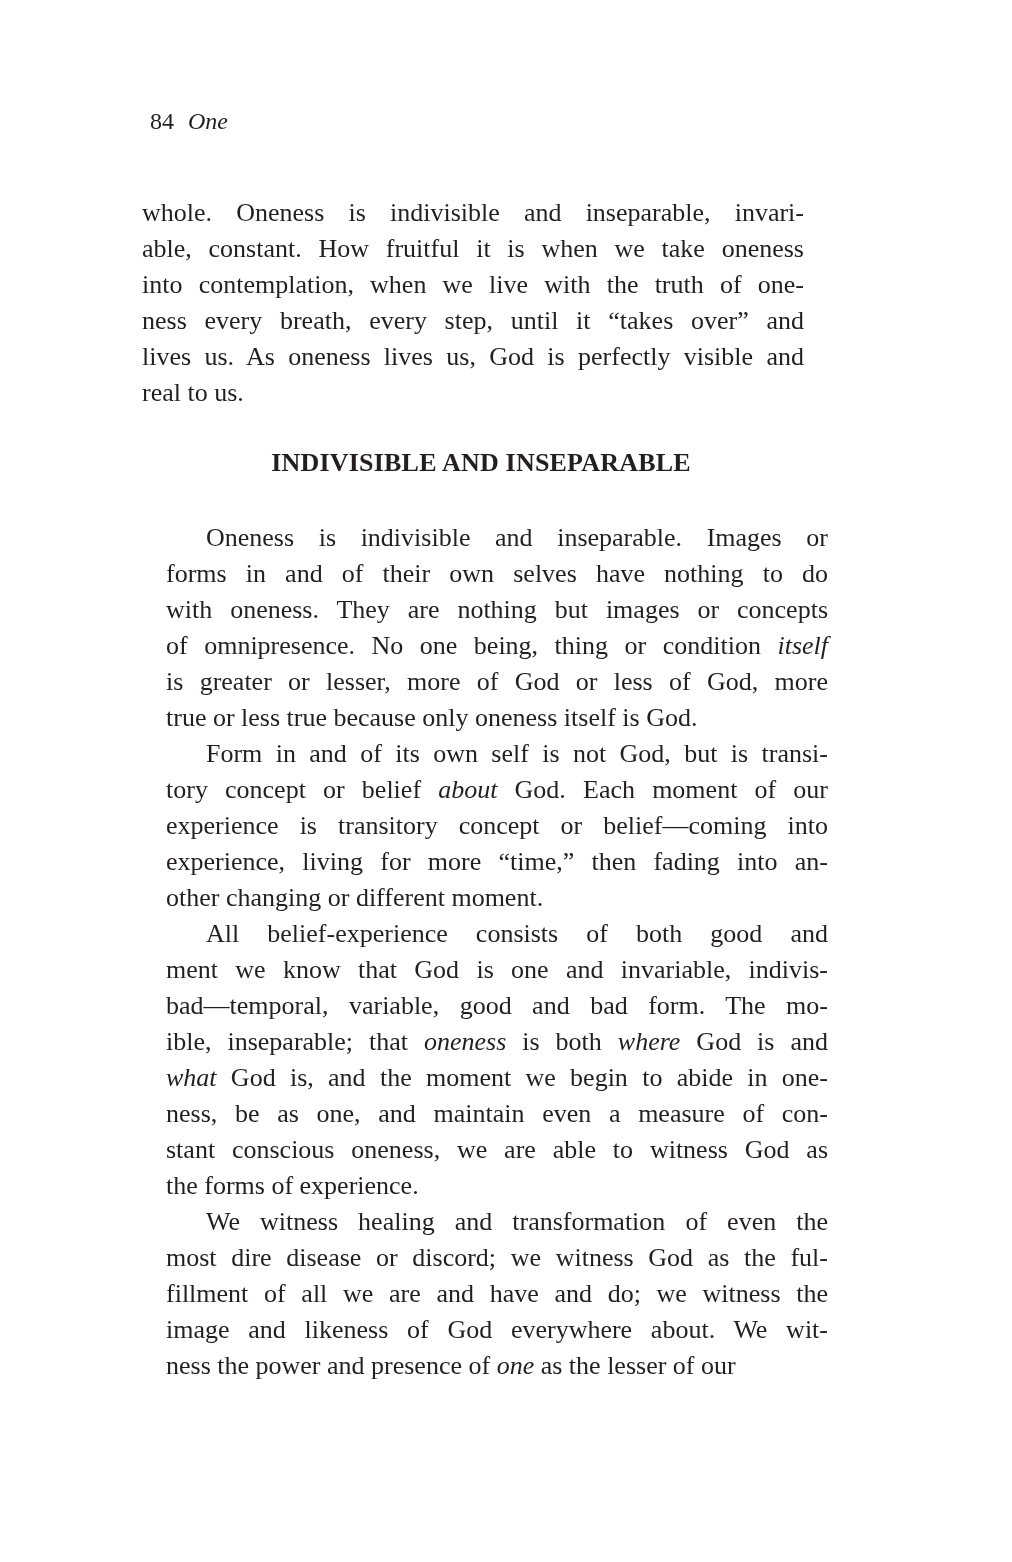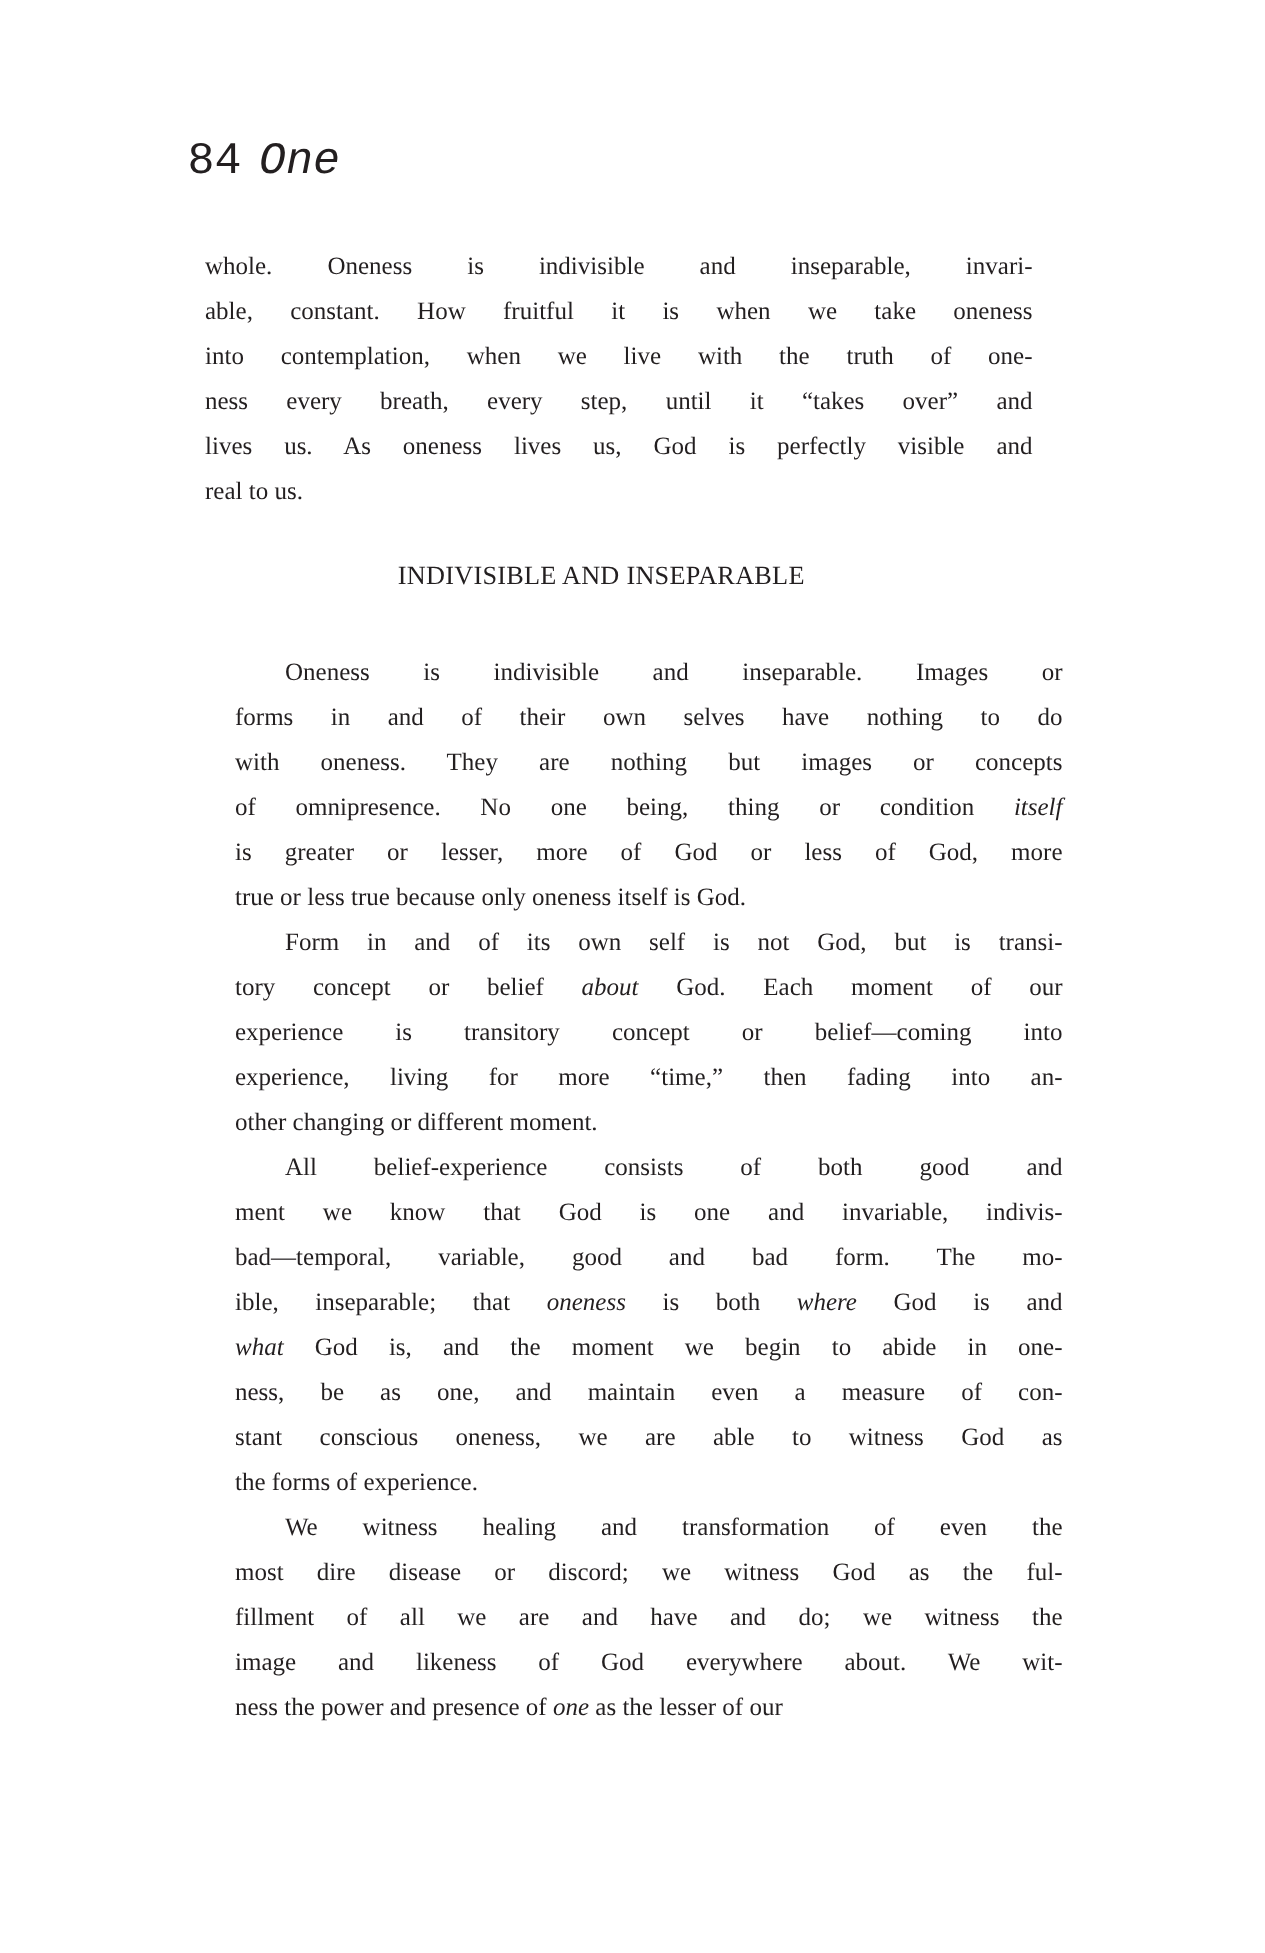--- a/index.html
+++ b/index.html
@@ -1,24 +1,24 @@
 <!DOCTYPE html>
 <html><head>
 <meta charset="utf-8">
 <style>
   html, body { margin:0; padding:0; background:#ffffff; }
   body { width:1012px; height:1562px; position:relative; overflow:hidden;
          font-family:"Liberation Serif","DejaVu Serif",serif; color:#231f20; }
-  .running-head { position:absolute; left:150px; top:108px; font-size:36px;font-family:Liberation Mono, monospace; }
+  .running-head { position:absolute; left:150px; top:108px; font-size:24px; }
   .running-head .title { font-style:italic; margin-left:14px; }
-  .body-text { position:absolute; left:164px; width:662px; font-size:20px; line-height:36px; }
+  .body-text { position:absolute; left:142px; width:662px; font-size:26px; line-height:36px; }
   .line { display:block; white-space:nowrap; text-align:justify; text-align-last:justify; }
   .line.last { text-align-last:left; }
   .line.indent { padding-left:40px; }
-  .heading { position:absolute; left:150px; width:662px; top:448px; text-align:center; font-size:21px; letter-spacing:0.2px; }
+  .heading { position:absolute; left:150px; width:662px; top:448px; text-align:center; font-size:26px; letter-spacing:0.2px;font-weight:bold; }
   #para-top { top:195px; }
   #section { top:520px;margin-left:24px; }
   i { font-style:italic; }
 </style>
 </head>
 <body>
 
 <div class="running-head">
   <span>84</span><span class="title">One</span>
 </div>

